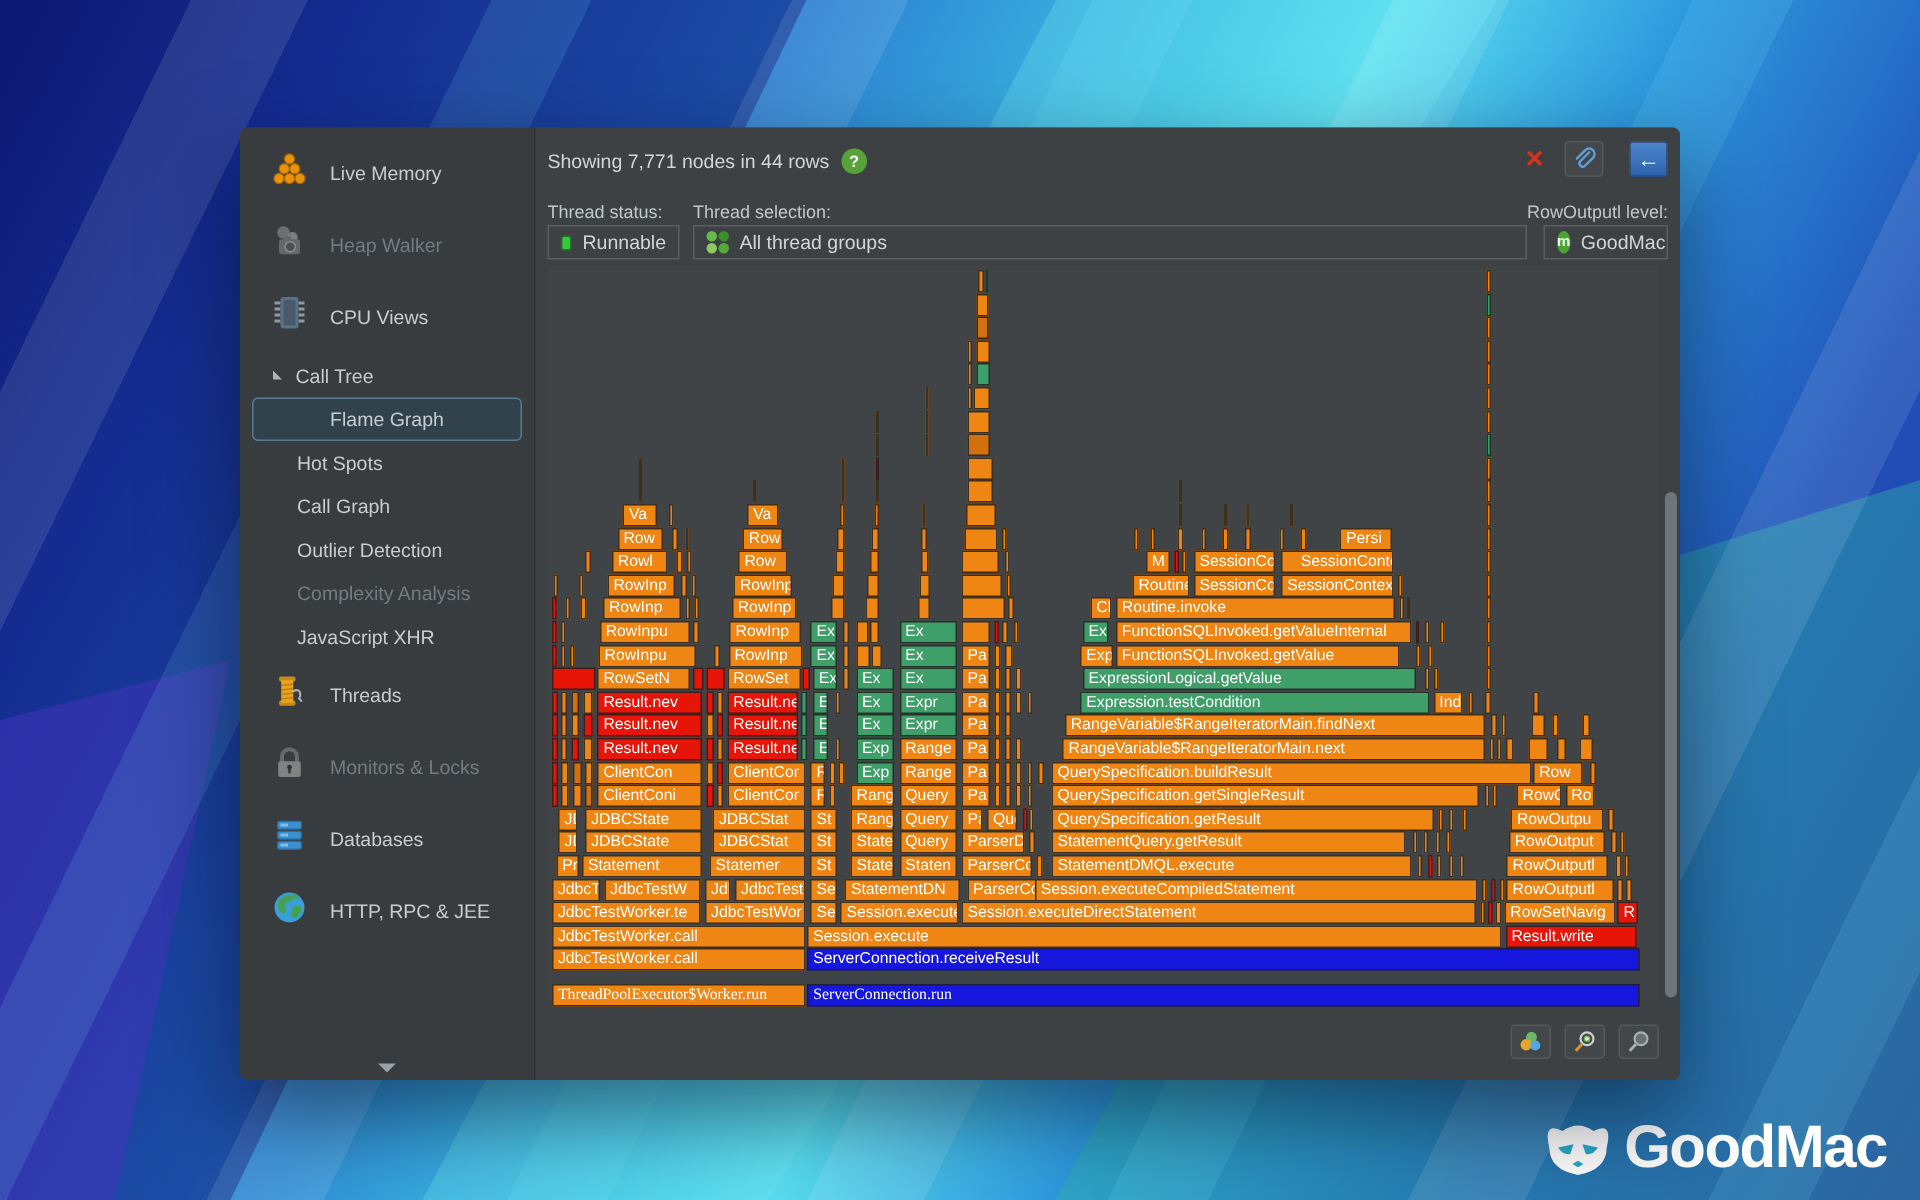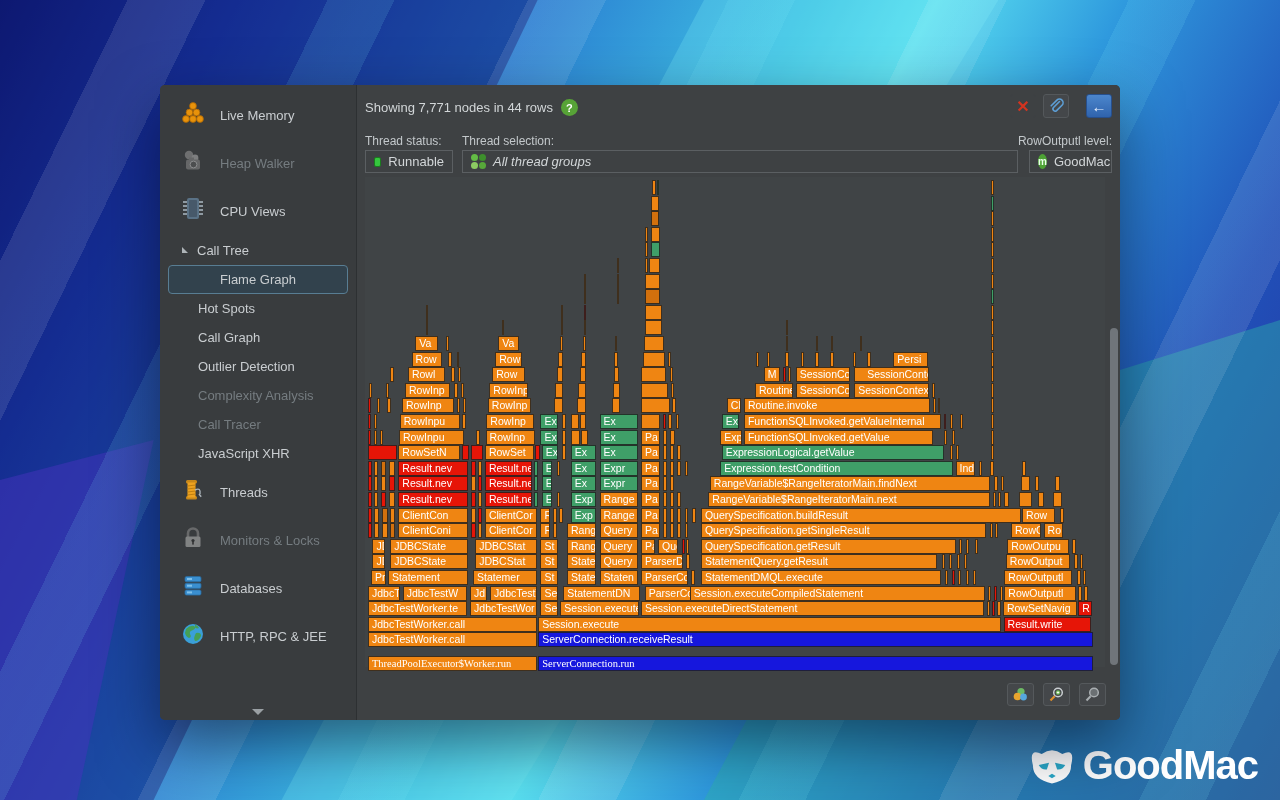--- a/index.html
+++ b/index.html
@@ -156,21 +156,20 @@
     <div class="ct-head">
       <span class="tri"></span>
       <span class="label">Call Tree</span>
     </div>
     <div id="side-sub">
         <div class="side-sub selected">Flame Graph</div>
         <div class="side-sub">Hot Spots</div>
         <div class="side-sub">Call Graph</div>
         <div class="side-sub">Outlier Detection</div>
         <div class="side-sub disabled">Complexity Analysis</div>
-        <div class="side-sub disabled">Call Tracer</div>
         <div class="side-sub">JavaScript XHR</div>
       </div>
     <div id="side-bottom">
         <div class="side-item">
           <span><svg viewBox="0 0 26 26">
               <rect x="6" y="3" width="11" height="3.5" rx="1.5" fill="#c8881a"></rect>
               <rect x="6" y="19" width="11" height="3.5" rx="1.5" fill="#c8881a"></rect>
               <rect x="7.5" y="5.5" width="8" height="15" fill="#eda21f"></rect>
               <g stroke="#c07f10" stroke-width="1">
                 <line x1="7.5" y1="9" x2="15.5" y2="8"></line>
@@ -238,21 +237,21 @@
     </div>
 
     <div class="filter-label" style="left:8px;">Thread status:</div>
     <div class="filter-label" style="left:105px;">Thread selection:</div>
     <div class="filter-label" style="right:8px;">RowOutputl level:</div>
 
     <div class="fbox" style="left:8px;width:88px;">
       <span class="run-ic"></span>
       <span>Runnable</span>
     </div>
-    <div class="fbox" style="left:105px;width:556px;font-style:italic;">
+    <div class="fbox" style="left:105px;width:556px;">
       <span class="grp-ic">
         <i style="left:0;top:0;background:#63bb45;"></i>
         <i style="right:0;top:0;background:#3d8f2c;"></i>
         <i style="left:0;bottom:0;background:#8ccb62;"></i>
         <i style="right:0;bottom:0;background:#57a83a;"></i>
       </span>
       <span>All thread groups</span>
     </div>
     <div class="fbox" style="right:8px;width:83px;">
       <span class="m-ic">m</span>

